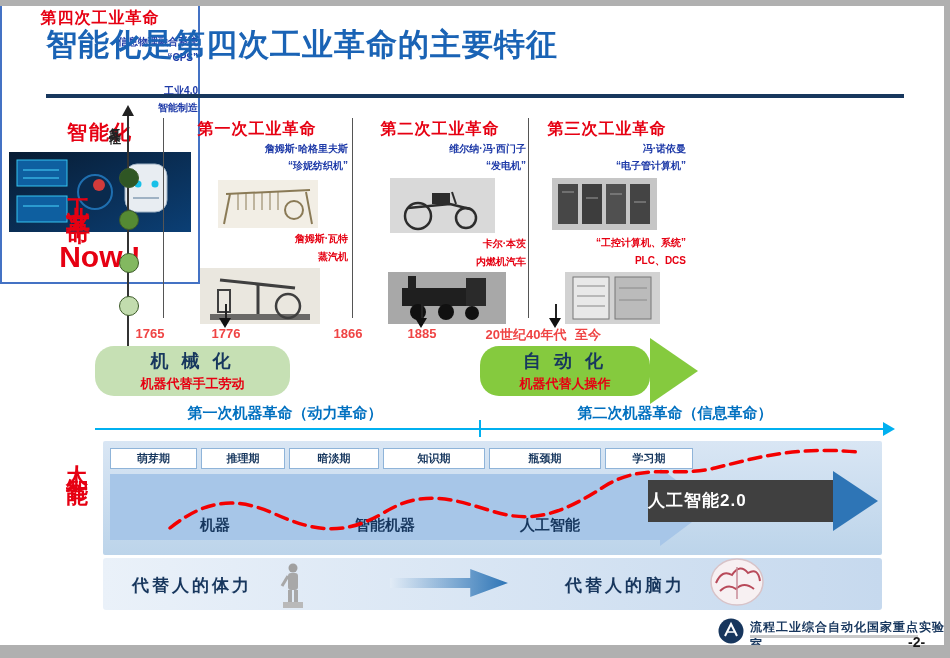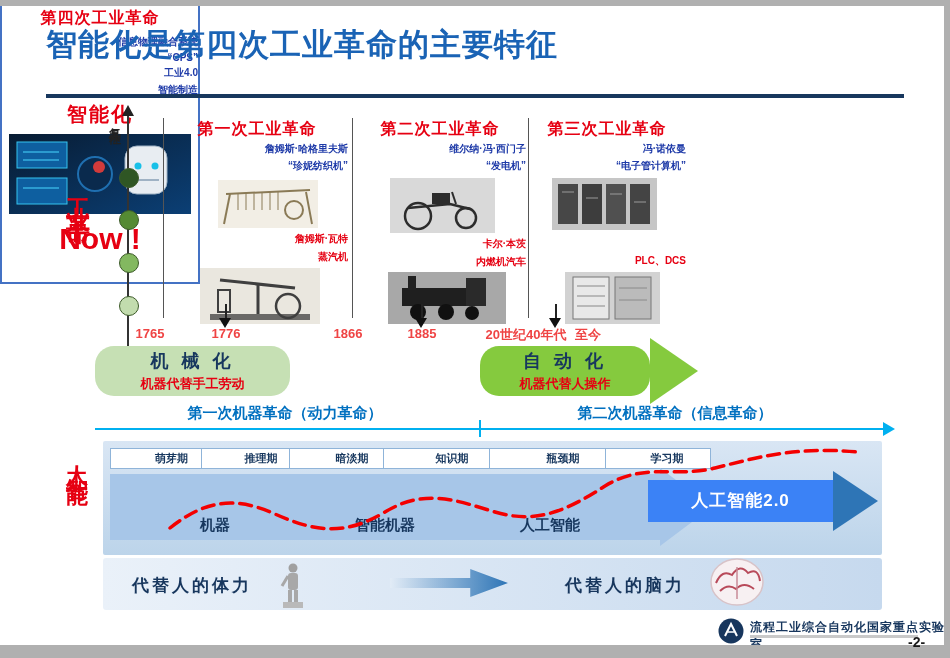--- a/index.html
+++ b/index.html
@@ -29,25 +29,25 @@
   .box4{left:694px;top:115px;width:196px;height:280px;background:#fff;border:2px solid #4472c4;z-index:3;}
   .phase-bar{position:absolute;top:346px;height:50px;display:flex;flex-direction:column;align-items:center;justify-content:center;z-index:2;border-radius:19px;}
   .phase-name{font-size:18px;font-weight:bold;color:#17375e;letter-spacing:4px;}
   .phase-desc{font-size:13px;font-weight:bold;color:#e60012;margin-top:2px;}
   .phase-tip{position:absolute;left:650px;top:338px;width:0;height:0;border-top:33px solid transparent;border-bottom:33px solid transparent;border-left:48px solid #85ca3e;z-index:2;}
   .mrev{position:absolute;top:404px;font-size:15px;font-weight:bold;color:#0070c0;text-align:center;}
   .cyan-line{position:absolute;left:95px;top:428px;width:788px;height:2px;background:#00b0f0;}
   .cyan-tip{position:absolute;left:883px;top:422px;width:0;height:0;border-top:7px solid transparent;border-bottom:7px solid transparent;border-left:12px solid #00b0f0;}
   .cyan-tick{position:absolute;left:479px;top:420px;width:2px;height:17px;background:#00b0f0;}
   .ai-panel{position:absolute;left:103px;top:441px;width:779px;height:114px;background:linear-gradient(180deg,#d9e6f4 0%,#bcd4ea 100%);border-radius:2px;}
-  .period{position:absolute;top:448px;height:19px;background:#ffffff;border:1px solid #8fb4d9;font-size:11px;font-weight:bold;color:#17375e;text-align:center;line-height:19px;padding-left:18px;}
+  .period{position:absolute;top:448px;height:19px;background:#ffffff;border:1px solid #8fb4d9;font-size:11px;font-weight:bold;color:#17375e;text-align:center;line-height:19px;}
   .light-arrow-body{position:absolute;left:110px;top:474px;width:550px;height:66px;background:#a7c6e8;}
   .light-arrow-tip{position:absolute;left:660px;top:468px;width:0;height:0;border-top:39px solid transparent;border-bottom:39px solid transparent;border-left:52px solid #a7c6e8;}
   .stage{position:absolute;top:516px;font-size:15px;font-weight:bold;color:#17375e;text-align:center;}
-  .dark-arrow-body{position:absolute;left:648px;top:480px;width:185px;height:42px;background:#3b82f6;color:#fff;font-size:17px;font-weight:bold;text-align:center;line-height:42px;z-index:4;letter-spacing:1px;}
+  .dark-arrow-body{position:absolute;left:648px;top:480px;width:185px;height:42px;background:#404040;color:#fff;font-size:17px;font-weight:bold;line-height:42px;z-index:4;letter-spacing:1px;}
   .dark-arrow-tip{position:absolute;left:833px;top:471px;width:0;height:0;border-top:30px solid transparent;border-bottom:30px solid transparent;border-left:45px solid #2e75b6;z-index:4;}
   .bottom-bar{position:absolute;left:103px;top:558px;width:779px;height:52px;background:linear-gradient(90deg,#eaf1f9 0%,#c6d9ee 100%);border-radius:3px;}
   .strength{position:absolute;top:574px;font-size:17px;font-weight:bold;color:#17365d;letter-spacing:3px;}
   .grad-arrow{position:absolute;left:390px;top:569px;width:118px;height:28px;background:linear-gradient(90deg,rgba(255,255,255,0.15),#2e75b6);clip-path:polygon(0 32%,68% 32%,68% 0,100% 50%,68% 100%,68% 68%,0 68%);}
   .lab-name{position:absolute;left:750px;top:619px;font-size:12px;font-weight:bold;color:#17365d;letter-spacing:1px;}
   .lab-sub{position:absolute;left:750px;top:635px;width:168px;height:3px;background:#c9c9c9;}
   .page-num{position:absolute;left:908px;top:634px;font-size:14px;font-weight:bold;color:#1a1a1a;z-index:6;}
 </style>
 </head>
 <body>
@@ -143,39 +143,40 @@
         <rect x="6" y="6" width="20" height="40" fill="#474747"></rect>
         <rect x="30" y="6" width="20" height="40" fill="#3d3d3d"></rect>
         <rect x="54" y="6" width="20" height="40" fill="#505050"></rect>
         <rect x="78" y="6" width="20" height="40" fill="#444444"></rect>
         <line x1="10" y1="14" x2="22" y2="14" stroke="#9a9a9a"></line>
         <line x1="34" y1="20" x2="46" y2="20" stroke="#9a9a9a"></line>
         <line x1="58" y1="16" x2="70" y2="16" stroke="#9a9a9a"></line>
         <line x1="82" y1="24" x2="94" y2="24" stroke="#9a9a9a"></line>
       </svg>
   </div>
+  <div class="abs cline red" style="left:528px;top:236px;width:158px;">“工控计算机、系统”</div>
   <div class="abs cline red" style="left:528px;top:254px;width:158px;">PLC、DCS</div>
   <div class="imgbox" style="left:565px;top:272px;">
     <svg width="95" height="52">
         <rect width="95" height="52" fill="#d2d2d2"></rect>
         <rect x="8" y="5" width="36" height="42" fill="#e8e8e8" stroke="#777"></rect>
         <rect x="50" y="5" width="36" height="42" fill="#bbbbbb" stroke="#777"></rect>
         <line x1="12" y1="14" x2="40" y2="14" stroke="#888"></line>
         <line x1="12" y1="24" x2="40" y2="24" stroke="#888"></line>
         <line x1="12" y1="34" x2="40" y2="34" stroke="#888"></line>
         <line x1="54" y1="16" x2="82" y2="16" stroke="#8a8a8a"></line>
         <line x1="54" y1="28" x2="82" y2="28" stroke="#8a8a8a"></line>
       </svg>
   </div>
 
   <div class="box4">
     <div class="rev-title" style="margin-top:6px;">第四次工业革命</div>
     <div class="cline blue ctr" style="margin-top:6px;">信息物理融合系统</div>
     <div class="cline blue ctr" style="margin-top:3px;">“CPS”</div>
-    <div class="cline blue ctr" style="margin-top:3px;padding-left:20px;">工业4.0</div>
+    <div class="cline blue ctr" style="margin-top:21px;padding-left:20px;">工业4.0</div>
     <div class="cline blue ctr" style="margin-top:3px;">智能制造</div>
     <div class="ctr red bold" style="font-size:20px;margin-top:4px;letter-spacing:2px;">智能化</div>
     <div style="margin:6px auto 0 auto;width:182px;">
       <svg width="182" height="80">
           <defs>
             <linearGradient id="rg" x1="0" y1="0" x2="1" y2="1">
               <stop offset="0" stop-color="#081c33"></stop>
               <stop offset="1" stop-color="#0b3f75"></stop>
             </linearGradient>
           </defs>

